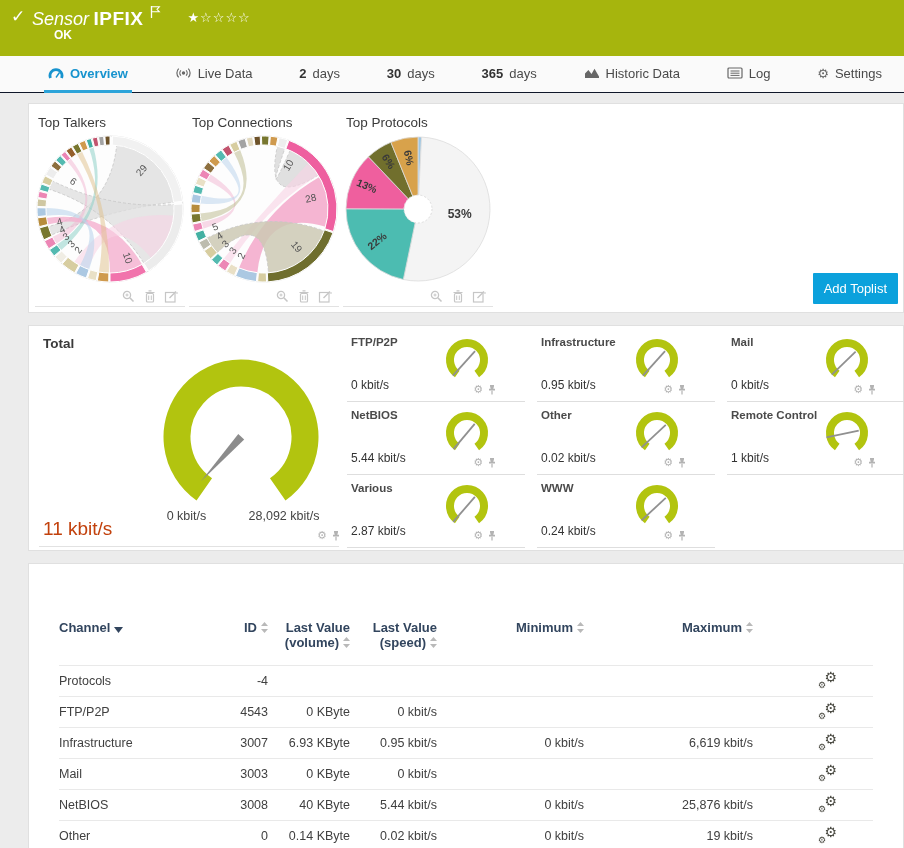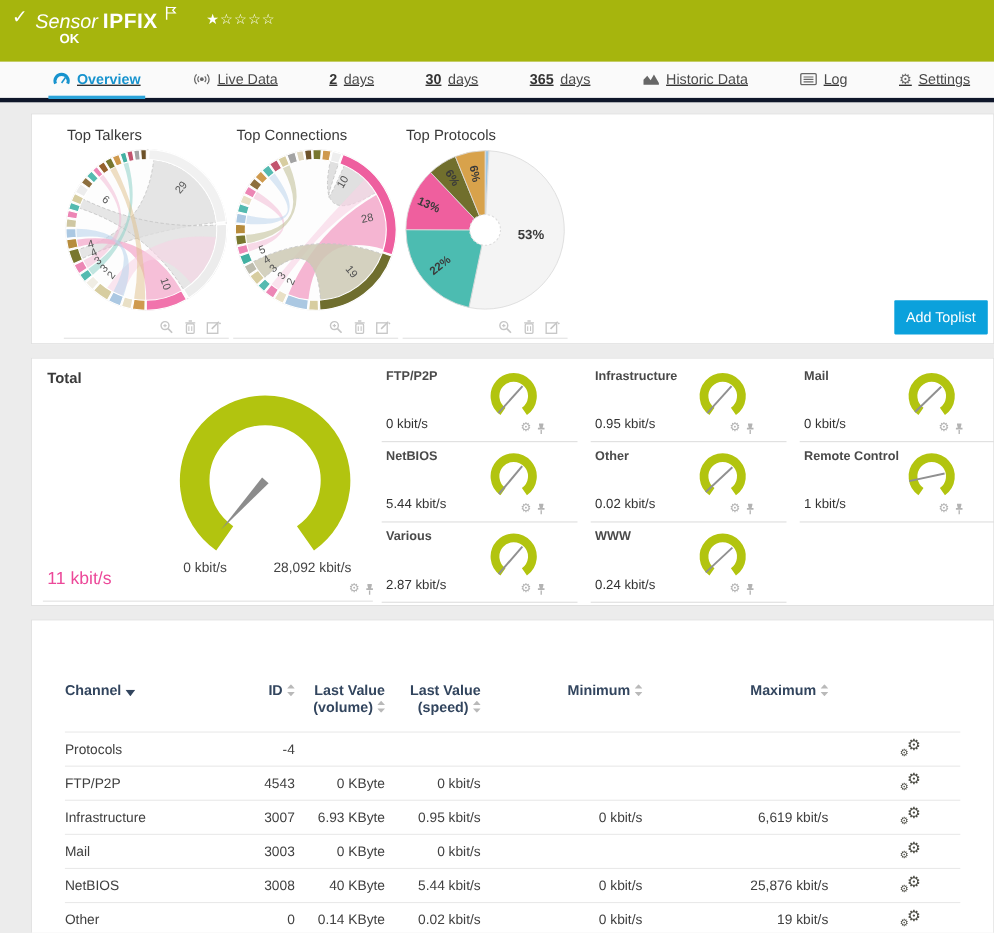--- a/index.html
+++ b/index.html
@@ -8,45 +8,45 @@
   
   .hdr { height:56px; background:#a6b50d; color:#fff; position:relative; }
   .hdr .check { position:absolute; left:11px; top:6px; font-size:17px; font-weight:bold; }
   .hdr .titleline { position:absolute; left:32px; top:5px; white-space:nowrap; }
   .hdr .kind { font-style:italic; font-weight:300; font-size:18px; }
   .hdr .name { font-weight:bold; font-size:19px; letter-spacing:.5px; }
   .hdr .flag { display:inline-block; vertical-align:6px; margin-left:2px; }
   .hdr .stars { margin-left:22px; font-size:13px; letter-spacing:1px; vertical-align:3px; }
   .hdr .status { position:absolute; left:54px; top:28px; font-size:12px; font-weight:bold; }
   
-  .tabs { height:37px; background:#fafafa; border-bottom:4px solid #0f172a;
-    display:flex; align-items:stretch; padding:0 18px 0 44px; justify-content:space-between;text-decoration:underline; }
+  .tabs { height:37px; background:#fafafa; border-bottom:1px solid #0f172a;
+    display:flex; align-items:stretch; padding:0 18px 0 44px; justify-content:space-between; }
   .tab { display:flex; align-items:center; gap:6px; font-size:13px; color:#4a4a4a;
     cursor:pointer; padding:0 4px; border-bottom:3px solid transparent; margin-bottom:-1px; }
   .tab .num { font-weight:bold; color:#333; }
   .tab.active { color:#1793ce; font-weight:bold; border-bottom-color:#2ba3d9; }
   .tab .ticon { display:inline-flex; align-items:center; }
   
   .panel { background:#fff; border:1px solid #e0e0e0; margin-left:28px; position:relative; }
   .p1 { margin-top:10px; height:210px; padding:11px 0 0 6px; }
-  .chartrow { display:flex;margin-left:23px; }
+  .chartrow { display:flex; }
   .chart-cell { width:150px; margin-right:4px; border-bottom:1px solid #e2e2e2; padding-bottom:1px; }
   .chart-title { font-size:13.5px; color:#3a3a3a; padding-left:3px; margin-bottom:4px; }
   .chart-foot { text-align:right; padding-right:6px; height:17px; display:flex; justify-content:flex-end; gap:7px; align-items:center; }
   .addbtn { position:absolute; right:5px; bottom:8px; background:#0ba1dc; color:#fff; border:none;
     font-size:13px; padding:8px 11px; cursor:pointer; font-family:inherit; border-radius:1px; }
   
   .p2 { margin-top:12px; height:226px; }
   .totalcell { position:absolute; left:0; top:0; width:318px; height:226px; }
   .totalcell .tlabel { position:absolute; left:14px; top:10px; font-size:13.5px; color:#3a3a3a;font-weight:bold; }
   .totalcell .gsvg { position:absolute; left:112px; top:26px; }
   .totalcell .minl,.totalcell .maxl { position:absolute; top:183px; font-size:12.5px; color:#444; text-align:center; }
   .totalcell .minl { left:110px; width:95px; }
   .totalcell .maxl { left:200px; width:110px; }
-  .totalcell .tval { position:absolute; left:14px; top:192px; font-size:16px; color:#ec4899; }
+  .totalcell .tval { position:absolute; left:14px; top:192px; font-size:19px; color:#c2410c; }
   .totalcell .gicons { position:absolute; left:288px; top:204px; display:flex; gap:4px; }
   .totalcell .tline { position:absolute; left:10px; width:300px; bottom:5px; border-bottom:1px solid #e2e2e2; }
   .ggrid { position:absolute; left:318px; top:0; width:558px; height:226px;
     display:grid; grid-template-columns:178px 178px 178px; grid-template-rows:73px 73px 73px; column-gap:12px; padding-top:3px; }
   .gcell { position:relative; border-bottom:1px solid #dedede; }
   .gcell.empty { border-bottom:none; }
   .gcell .glabel { position:absolute; left:4px; top:7px; font-size:11.5px; font-weight:600; color:#4a4a4a; }
   .gcell .gval { position:absolute; left:4px; bottom:9px; font-size:12px; color:#333; }
   .gcell .gsvg { position:absolute; right:30px; top:8px; }
   .gcell .gicons { position:absolute; right:28px; bottom:4px; display:flex; gap:4px; }

